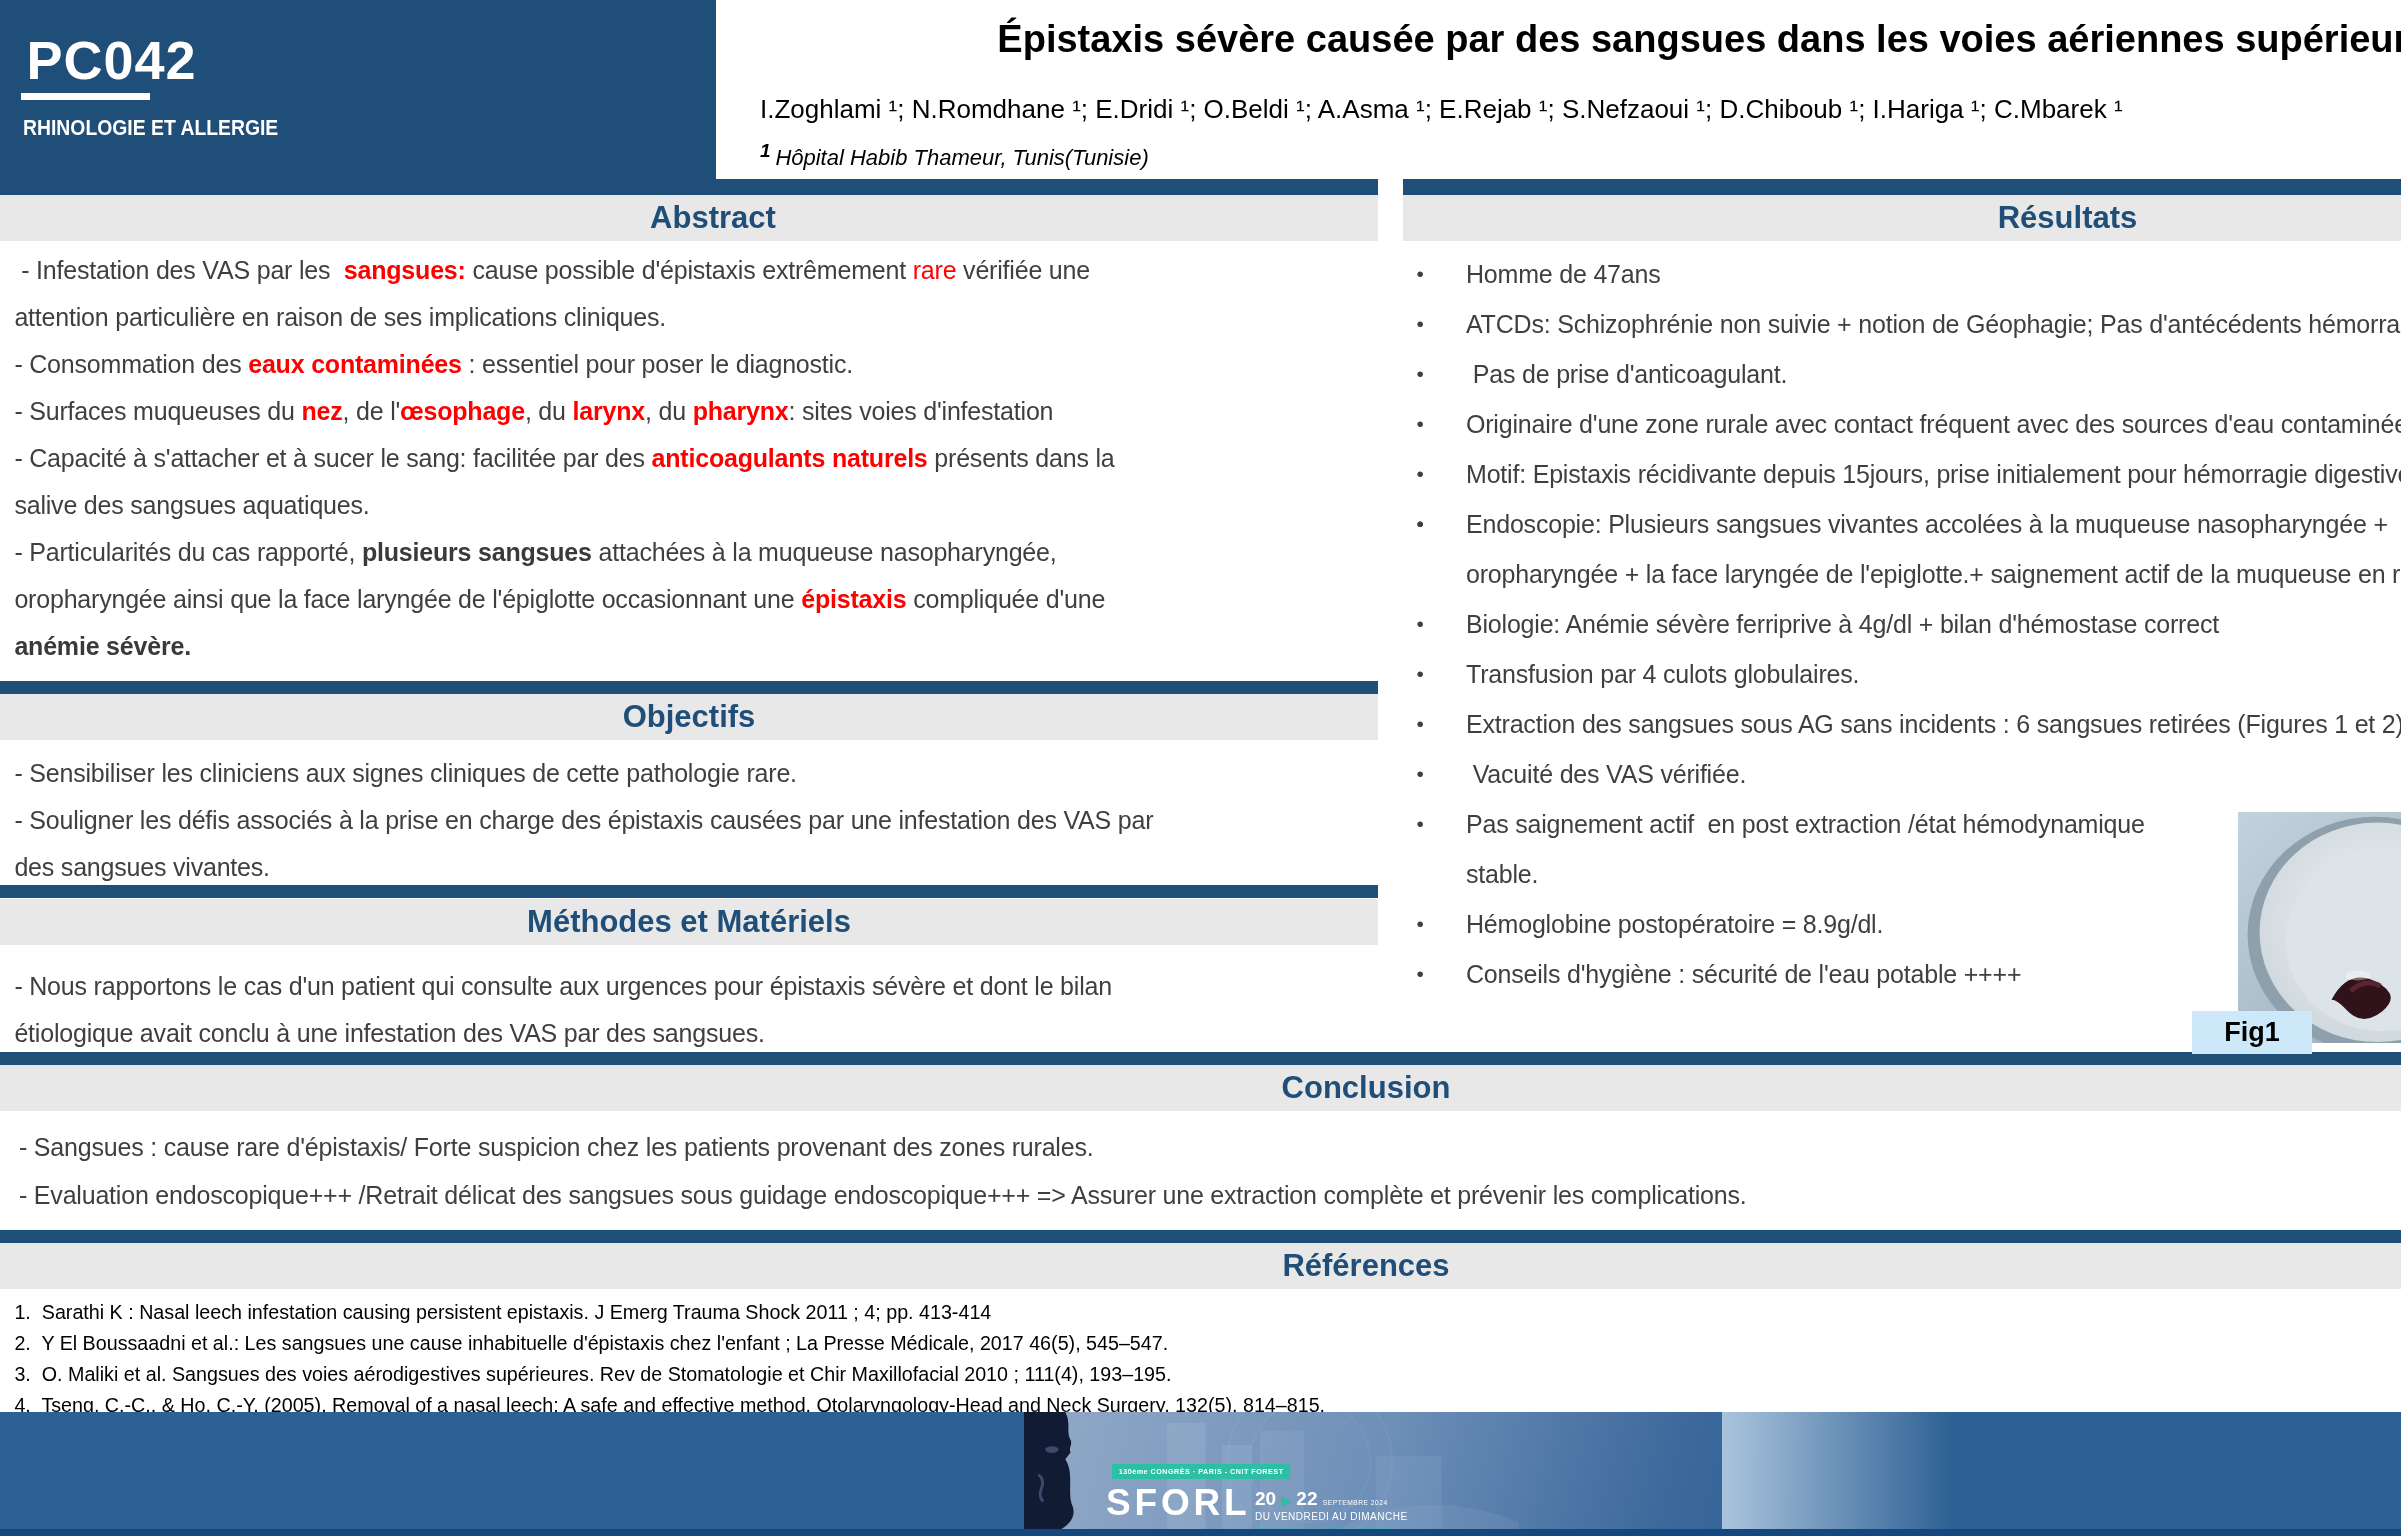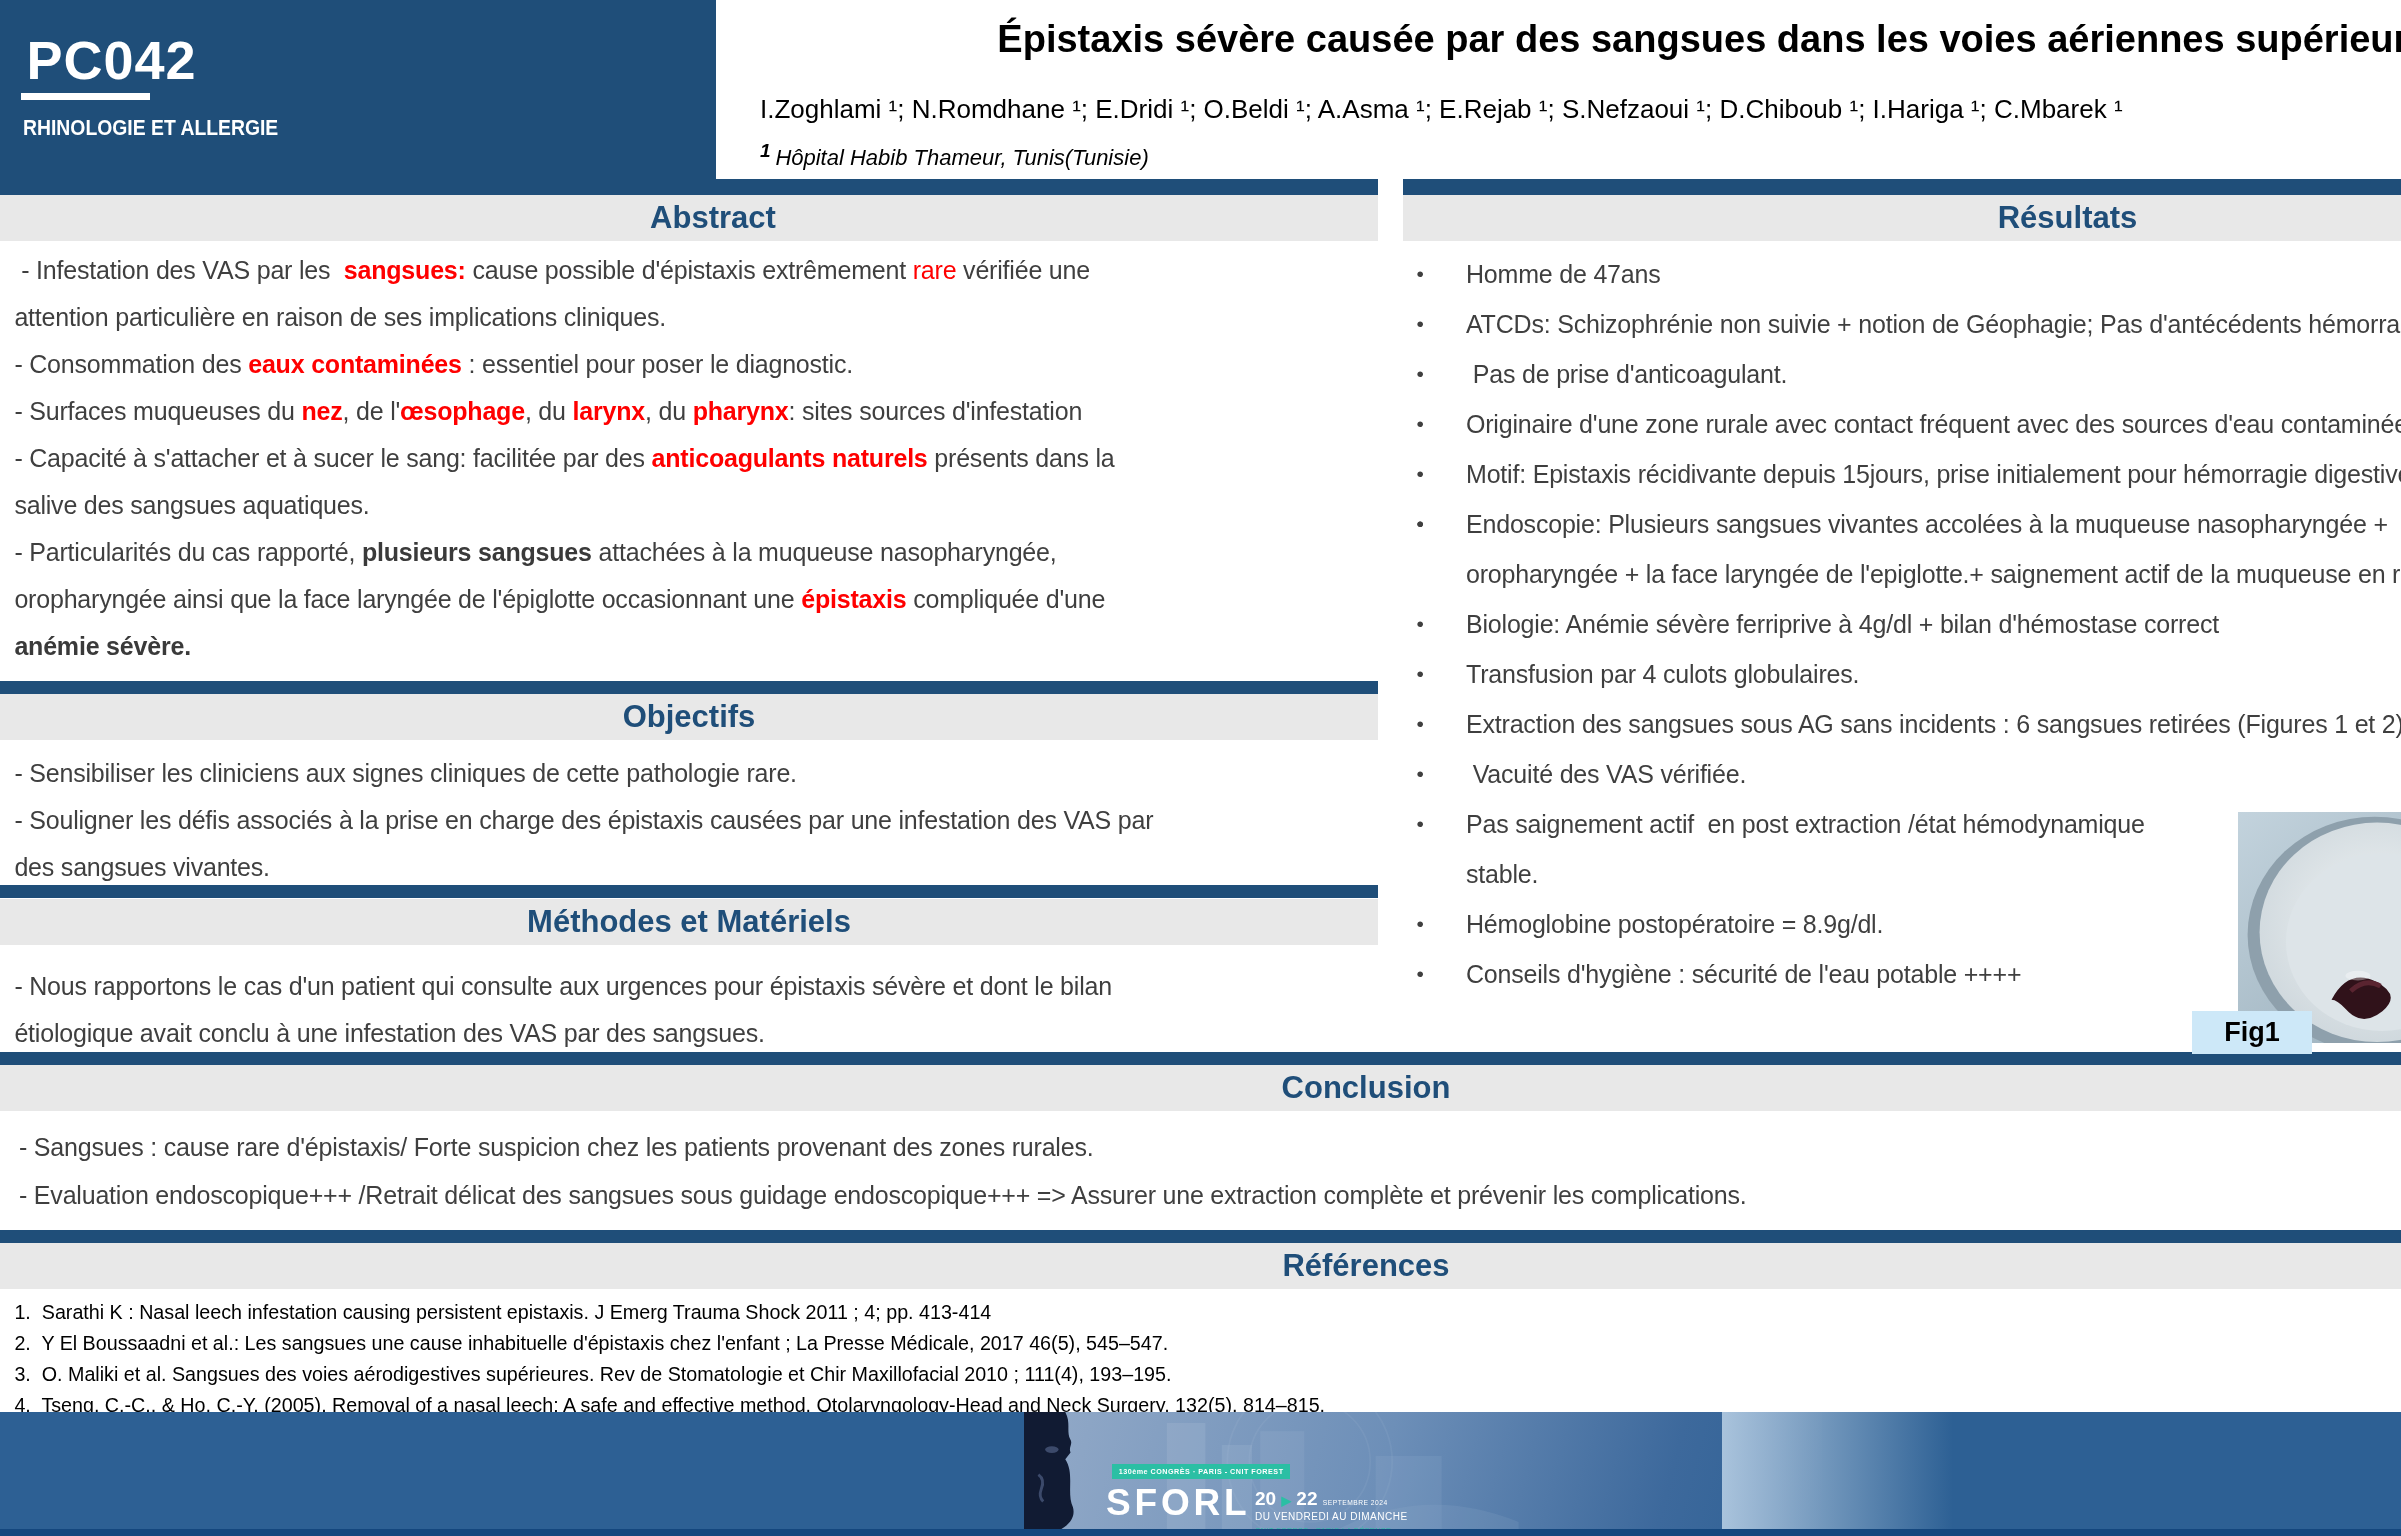--- a/index.html
+++ b/index.html
@@ -90,21 +90,21 @@
   <div class="hbar left"></div>
   <div class="hbar right"></div>
 
   <div class="band" style="left:0;top:195px;width:1378px;padding-left:48px;">
     <span class="sec-title">Abstract</span>
   </div>
   <div class="textblock" style="left:14.4px;top:247px;width:1354px;">
       <div class="tl"><span> - Infestation des VAS par les  </span><span class="rb">sangsues:</span><span> cause possible d'épistaxis extrêmement </span><span class="r">rare</span><span> vérifiée une</span></div>
       <div class="tl"><span>attention particulière en raison de ses implications cliniques.</span></div>
       <div class="tl"><span>- Consommation des </span><span class="rb">eaux contaminées</span><span> : essentiel pour poser le diagnostic.</span></div>
-      <div class="tl"><span>- Surfaces muqueuses du </span><span class="rb">nez</span><span>, de l'</span><span class="rb">œsophage</span><span>, du </span><span class="rb">larynx</span><span>, du </span><span class="rb">pharynx</span><span>: sites sources d'infestation</span></div>
+      <div class="tl"><span>- Surfaces muqueuses du </span><span class="rb">nez</span><span>, de l'</span><span class="rb">œsophage</span><span>, du </span><span class="rb">larynx</span><span>, du </span><span class="rb">pharynx</span><span>: sites voies d'infestation</span></div>
       <div class="tl"><span>- Capacité à s'attacher et à sucer le sang: facilitée par des </span><span class="rb">anticoagulants naturels</span><span> présents dans la</span></div>
       <div class="tl"><span>salive des sangsues aquatiques.</span></div>
       <div class="tl"><span>- Particularités du cas rapporté, </span><span class="b">plusieurs sangsues</span><span> attachées à la muqueuse nasopharyngée,</span></div>
       <div class="tl"><span>oropharyngée ainsi que la face laryngée de l'épiglotte occasionnant une </span><span class="rb">épistaxis</span><span> compliquée d'une</span></div>
       <div class="tl"><span class="b">anémie sévère.</span></div>
     </div>
 
   <div class="secbar" style="left:0;top:681px;width:1378px;"></div>
   <div class="band" style="left:0;top:694px;width:1378px;">
     <span class="sec-title">Objectifs</span>

